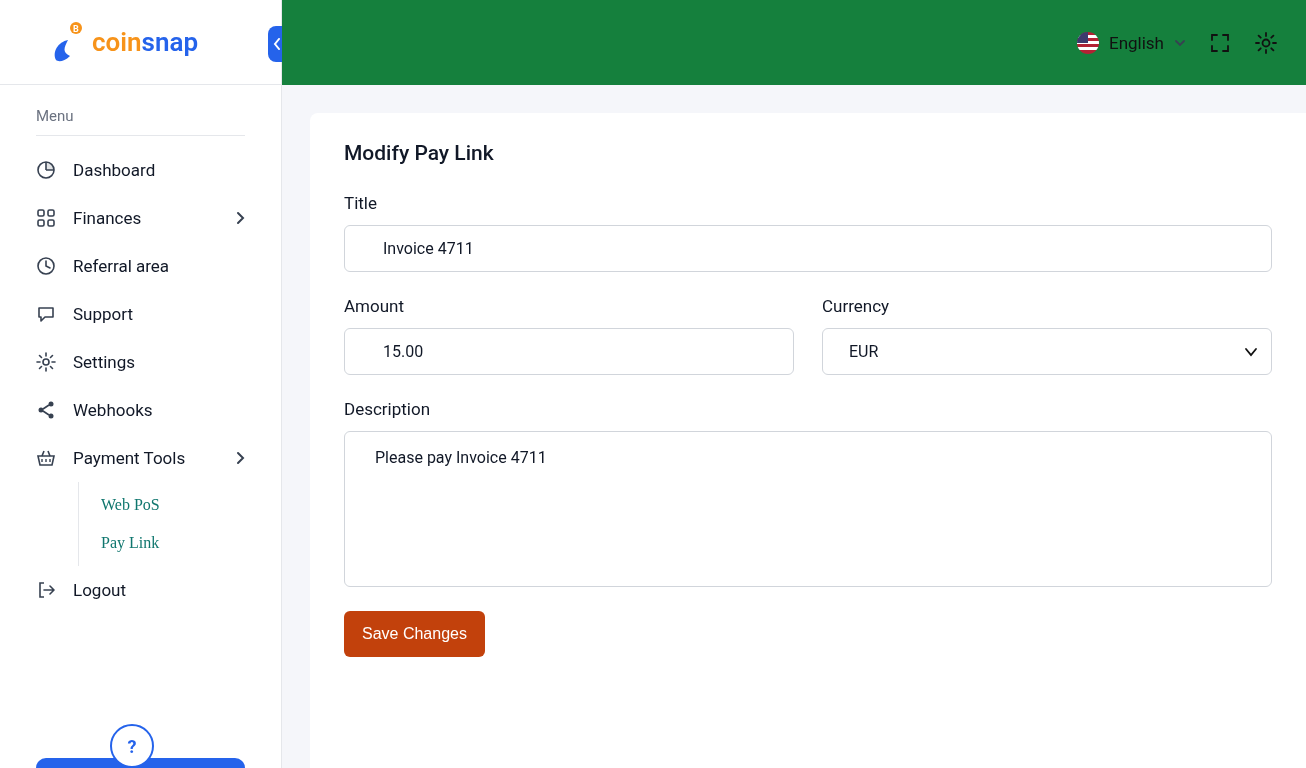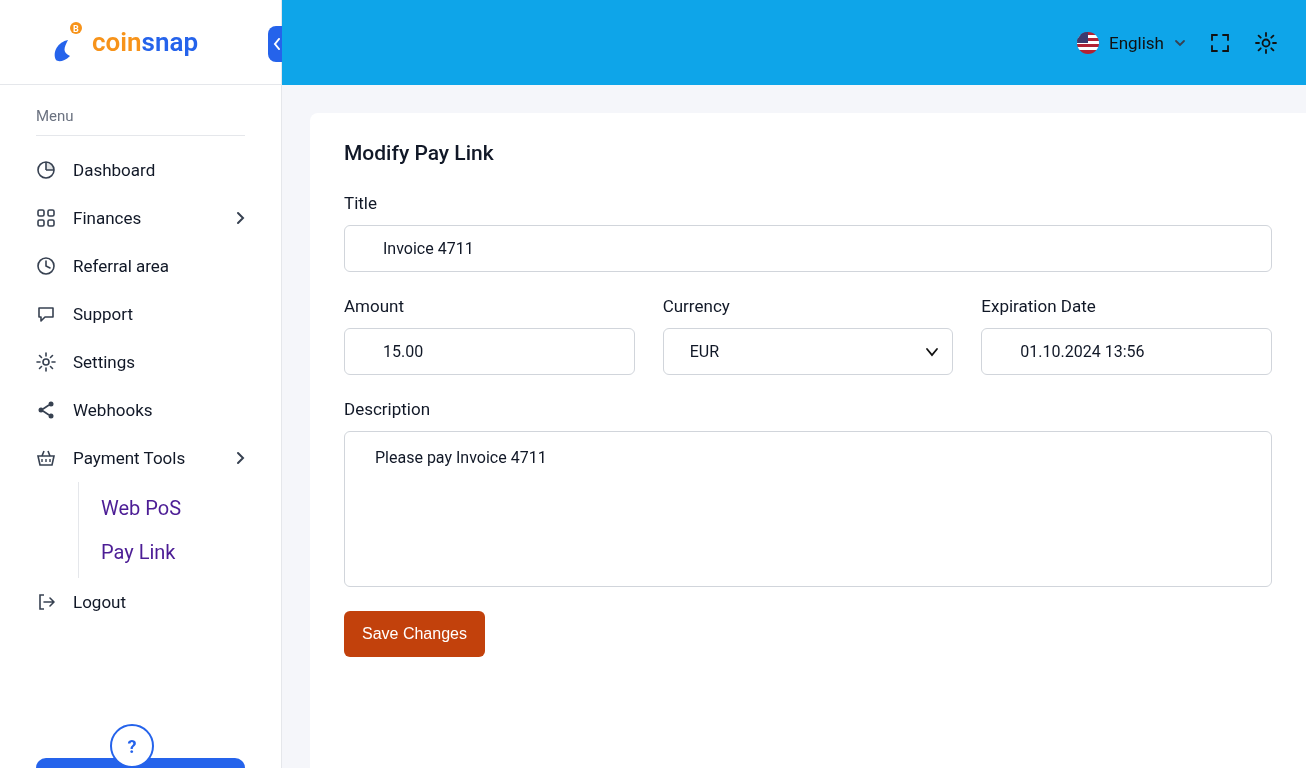--- a/index.html
+++ b/index.html
@@ -13,27 +13,27 @@
 .logo-text .coin-word { color: #f7931a; }
 .logo-text .snap-word { color: #2563eb; }
 .collapse-btn { position: absolute; left: 268px; top: 26px; width: 18px; height: 36px; background: #2563eb; border-radius: 8px 0 0 8px; display: flex; align-items: center; justify-content: center; color: #fff; cursor: pointer; }
 
 .menu-label { padding: 22px 36px 10px; font-size: 15px; color: #6b7280; border-bottom: 1px solid #e5e7eb; margin: 0 36px 10px; padding-left:0; padding-right:0;}
 .nav { padding: 0 18px; }
 .nav-item { display: flex; align-items: center; padding: 14px 18px; font-size: 17px; color: #111827; cursor: pointer; border-radius: 6px; gap: 17px; }
 .nav-item .chev { margin-left: auto; color: #374151; }
 .nav-icon { width: 20px; height: 20px; display: flex; align-items: center; justify-content: center; color: #374151; }
 .submenu { margin-left: 60px; border-left: 1px solid #e5e7eb; padding: 4px 0 4px 16px; }
-.submenu-item { padding: 10px 6px; font-size: 20px; color: #4c1d95; cursor: pointer; }
+.submenu-item { padding: 10px 6px; font-size: 16px; color: #0f766e; cursor: pointer; font-family: Liberation Serif, serif; }
 .help-btn { position: absolute; bottom: 0px; left: 110px; width: 44px; height: 44px; border: 2px solid #2563eb; border-radius: 50%; background: #fff; display:flex; align-items:center; justify-content:center; color:#2563eb; font-weight:700; font-size:18px; cursor:pointer;}
 .help-btn::after{content:"?";}
 .footer-bar { position:absolute; bottom:0; left:36px; right:36px; height:10px; background:#2563eb; border-radius:10px 10px 0 0;}
 
 
-.topbar { position: absolute; left: 282px; right: 0; top: 0; height: 85px; background: #0ea5e9; display: flex; align-items: center; justify-content: flex-end; padding-right: 28px; gap: 22px; }
+.topbar { position: absolute; left: 282px; right: 0; top: 0; height: 85px; background: #15803d; display: flex; align-items: center; justify-content: flex-end; padding-right: 28px; gap: 22px; }
 .lang { display: flex; align-items: center; gap: 10px; cursor: pointer; font-size: 17px; color: #111; }
 .flag { width: 22px; height: 22px; border-radius: 50%; background: linear-gradient(to bottom, #b22234 0 14%, #fff 14% 28%, #b22234 28% 42%, #fff 42% 56%, #b22234 56% 70%, #fff 70% 84%, #b22234 84% 100%); position:relative; overflow:hidden;}
 .flag::before{content:"";position:absolute;left:0;top:0;width:11px;height:11px;background:#3c3b6e;}
 .topicon { width: 24px; height: 24px; cursor: pointer; color: #111; }
 
 
 .main { position: absolute; left: 282px; top: 85px; right: 0; bottom: 0; background: #f5f6fa; padding: 28px 0 0 28px; }
 .card { background: #fff; border-radius: 8px 0 0 0; padding: 28px 34px; height: 100%; }
 .page-title { font-size: 21px; font-weight: 500; color: #111827; margin-bottom: 28px; }
 .row { display: flex; gap: 28px; margin-bottom: 24px; }
@@ -214,24 +214,20 @@
           <select class="select">
             <option>EUR</option>
           </select>
           <span class="chevd">
               <svg width="14" height="10" viewBox="0 0 14 10">
                 <path d="M2 2 L7 8 L12 2" stroke="#111" stroke-width="1.8" fill="none" stroke-linecap="round"></path>
               </svg>
             </span>
         </div>
       </div>
-      <div class="field">
-        <div class="label">Expiration Date</div>
-        <input class="input" value="01.10.2024 13:56" style="">
-      </div>
     </div>
 
     <div class="row">
       <div class="field">
         <div class="label">Description</div>
         <textarea class="textarea" style="">Please pay Invoice 4711</textarea>
       </div>
     </div>
 
     <button class="save-btn">Save Changes</button>

